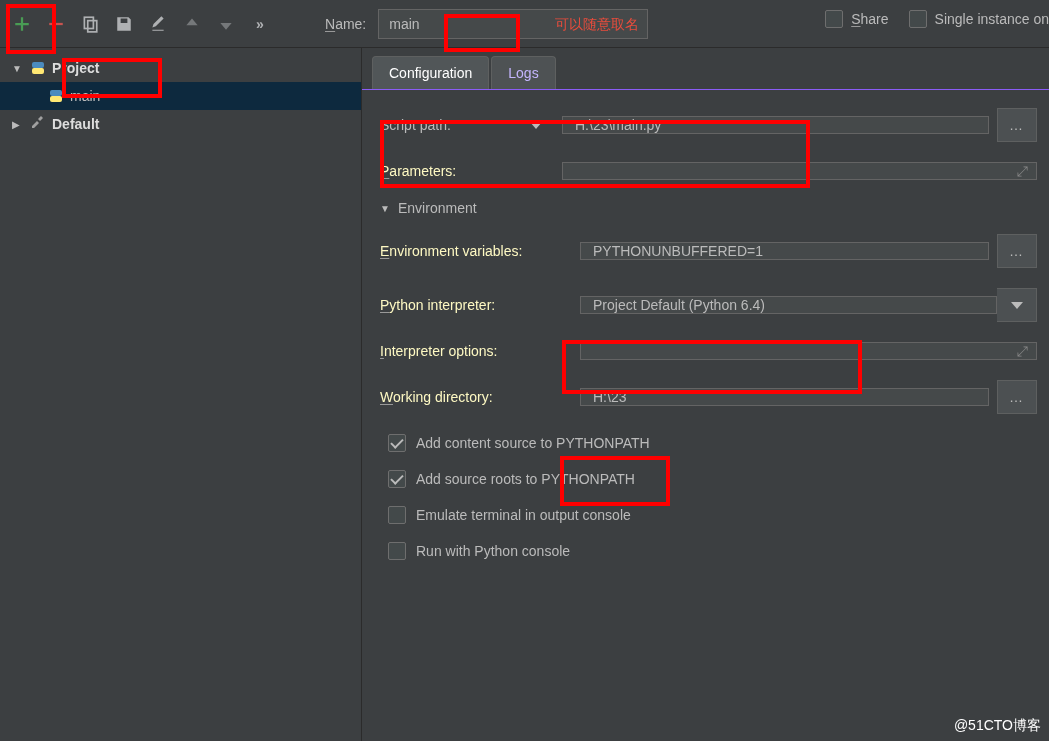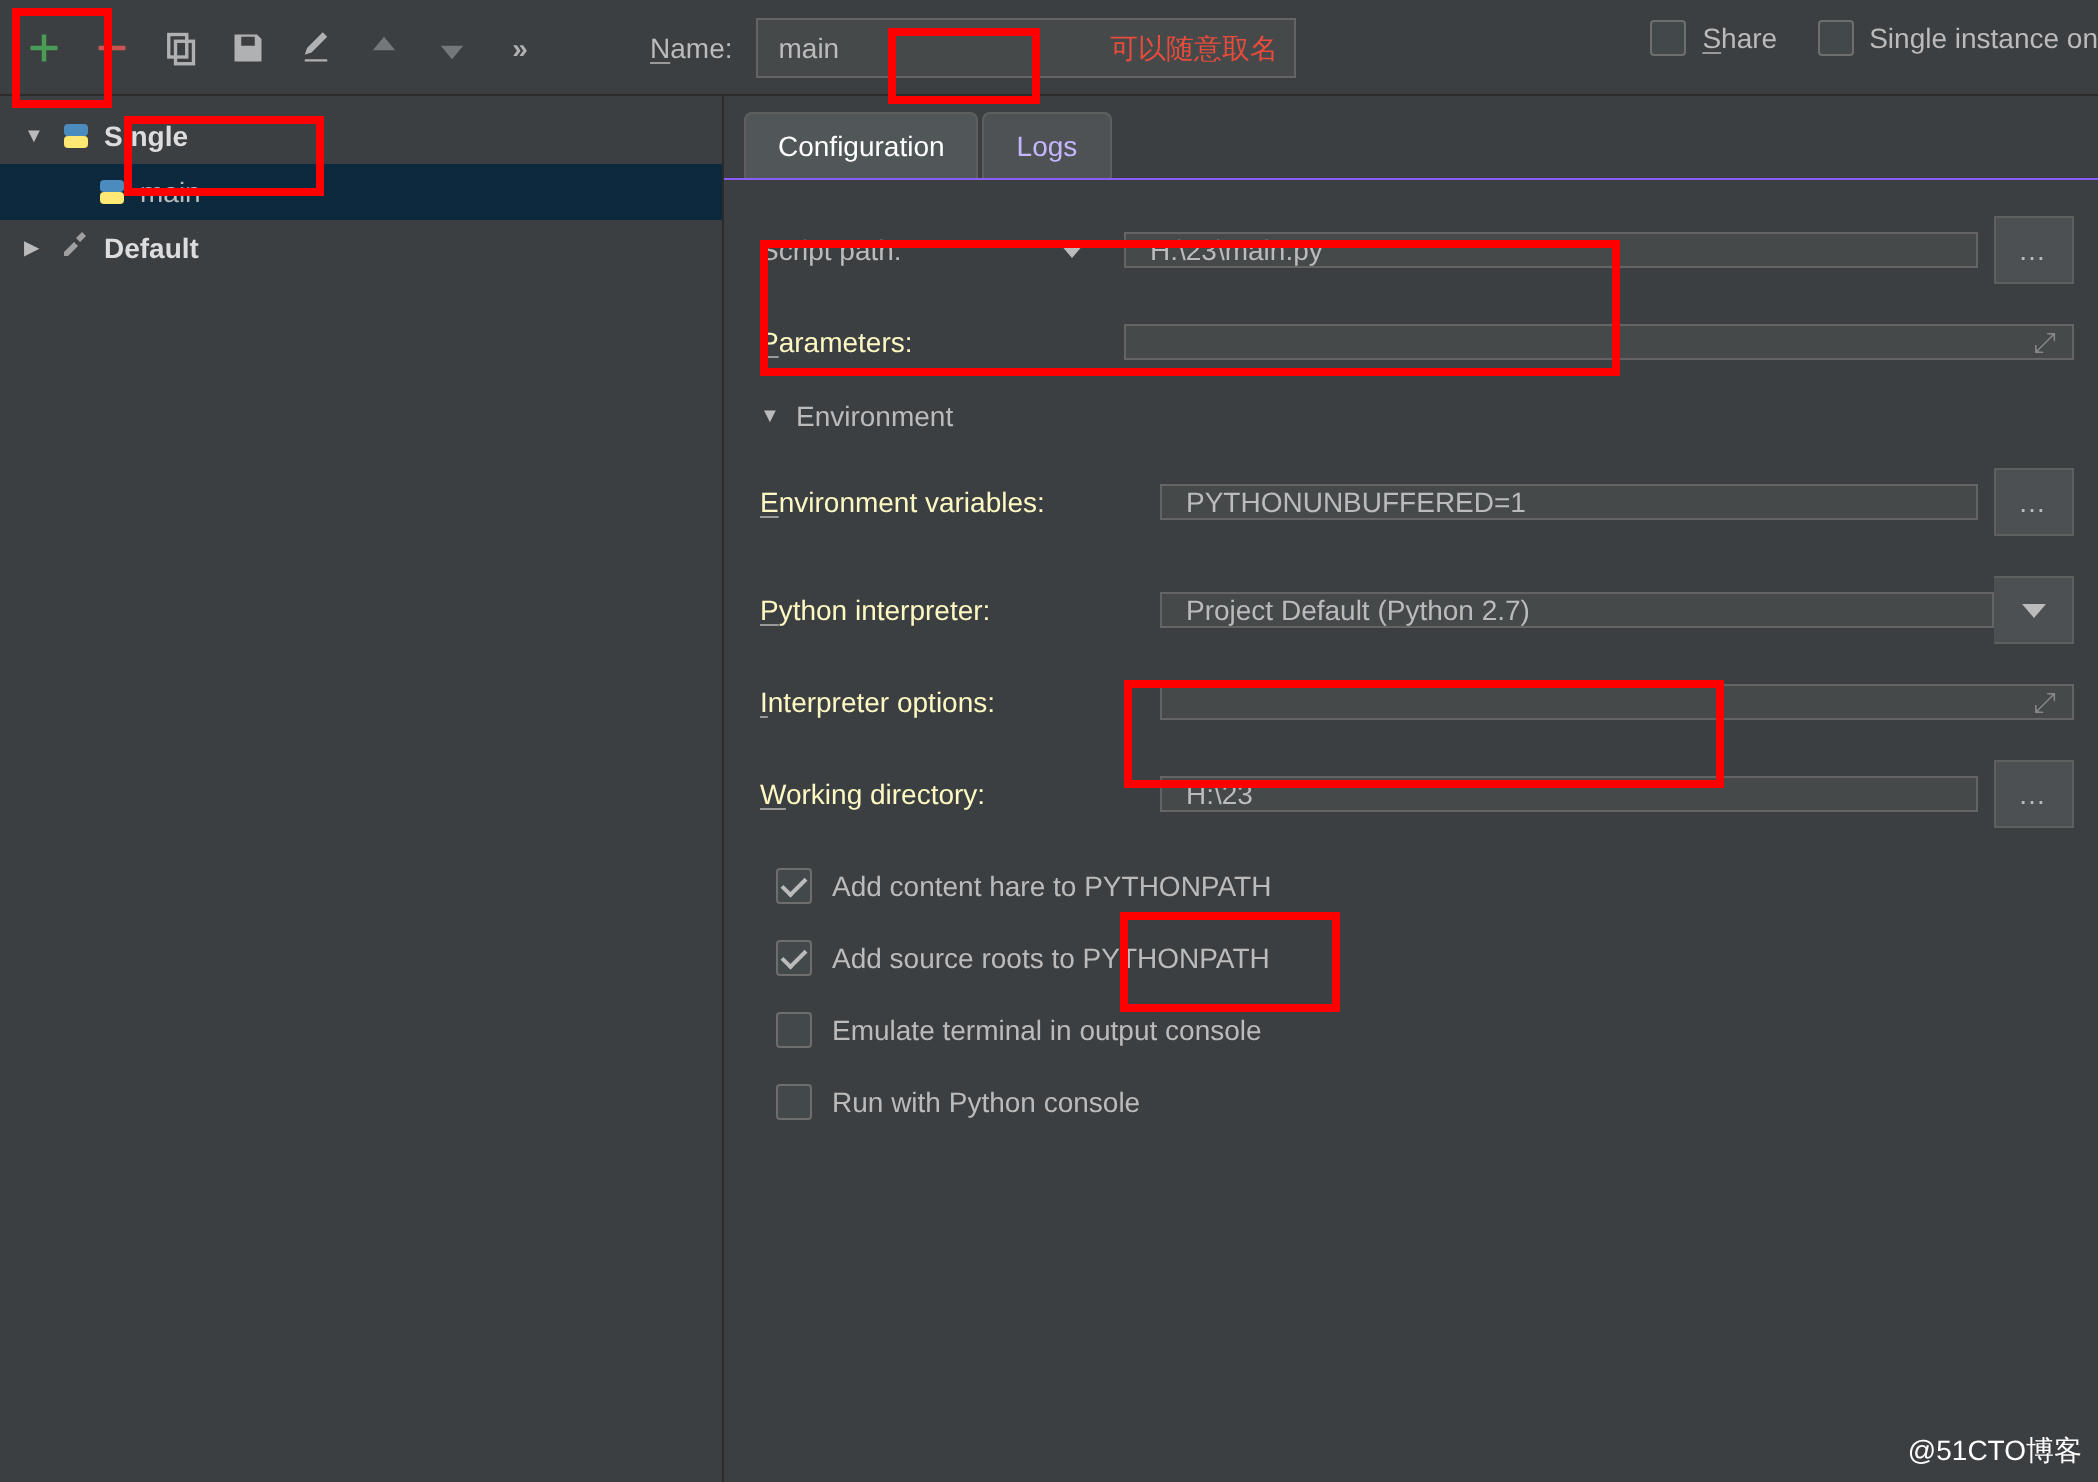--- a/index.html
+++ b/index.html
@@ -280,21 +280,21 @@
 
   <div class="sidebar">
     <div class="tree-row">
       <span class="tri">▼</span>
       <span class="py-logo">
         <svg viewBox="0 0 16 16">
             <rect x="2" y="2" width="12" height="6" rx="2" fill="#4b8bbe"></rect>
             <rect x="2" y="8" width="12" height="6" rx="2" fill="#ffe873"></rect>
           </svg>
       </span>
-      <span style="font-weight:bold;color:#ddd;">Single</span>
+      <span style="font-weight:bold;color:#ddd;">Project</span>
     </div>
     <div class="tree-row tree-sub sel">
       <span class="py-logo">
         <svg viewBox="0 0 16 16">
             <rect x="2" y="2" width="12" height="6" rx="2" fill="#4b8bbe"></rect>
             <rect x="2" y="8" width="12" height="6" rx="2" fill="#ffe873"></rect>
           </svg>
       </span>
       <span>main</span>
     </div>
@@ -345,21 +345,21 @@
         <div class="lbl"><span class="underline">E</span>nvironment variables:</div>
         <div class="field">
           <input value="PYTHONUNBUFFERED=1" style="">
         </div>
         <div class="browse-btn">…</div>
       </div>
 
       <div class="row">
         <div class="lbl"><span class="underline">P</span>ython interpreter:</div>
         <div class="field">
-          <span>Project Default (Python 2.7)</span>
+          <span>Project Default (Python 6.4)</span>
         </div>
         <div class="dropdown-btn">
           <span class="chevron-down"></span>
         </div>
       </div>
 
       <div class="row">
         <div class="lbl"><span class="underline">I</span>nterpreter options:</div>
         <div class="field" style="position:relative;">
           <input value="" style="">
@@ -370,21 +370,21 @@
       <div class="row">
         <div class="lbl"><span class="underline">W</span>orking directory:</div>
         <div class="field">
           <input value="H:\23" style="">
         </div>
         <div class="browse-btn">…</div>
       </div>
 
       <div class="chk-row">
         <span class="chk-box checked"></span>
-        <span>Add content hare to PYTHONPATH</span>
+        <span>Add content source to PYTHONPATH</span>
       </div>
       <div class="chk-row">
         <span class="chk-box checked"></span>
         <span>Add source roots to PYTHONPATH</span>
       </div>
       <div class="chk-row">
         <span class="chk-box"></span>
         <span>Emulate terminal in output console</span>
       </div>
       <div class="chk-row">

